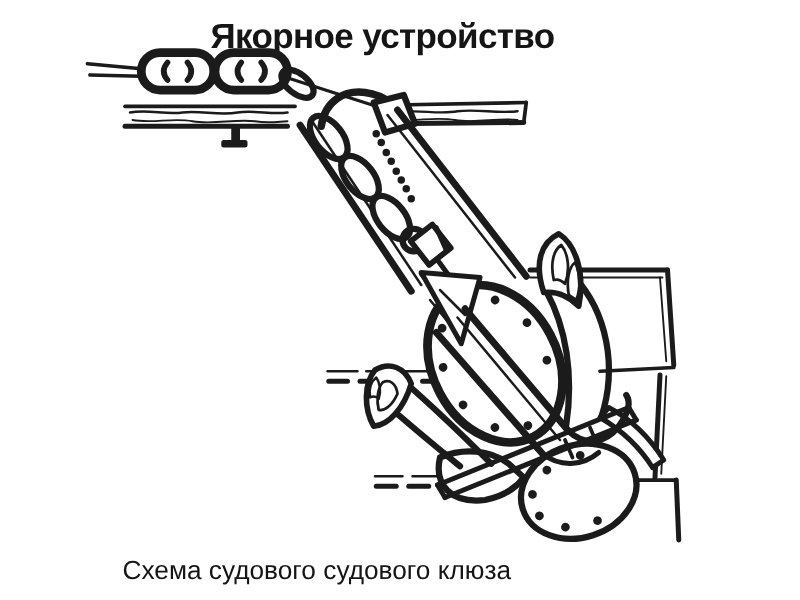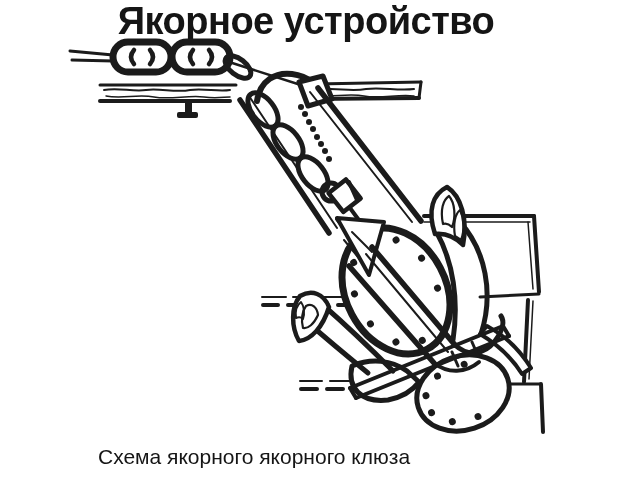--- a/index.html
+++ b/index.html
@@ -1,22 +1,22 @@
 <!DOCTYPE html>
 <html><head>
 <meta charset="utf-8">
 <style>
   html,body{margin:0;padding:0;}
   body{
     width:640px;height:480px;position:relative;overflow:hidden;
     background:#ffffff;font-family:"Liberation Sans",sans-serif;
   }
   .slide-title{
-    position:absolute;top:0;left:0;right:28px;text-align:center;
-    font-size:38px;font-weight:600;color:#151515;letter-spacing:-0.5px;
+    position:absolute;top:13px;left:0;right:28px;text-align:center;
+    font-size:28px;font-weight:600;color:#151515;letter-spacing:-0.5px;
     white-space:nowrap;
   }
   .slide-caption{
     position:absolute;left:98px;top:445px;
     font-size:21px;font-weight:400;color:#151515;white-space:nowrap;
   }
   .figure{position:absolute;left:0;top:0;}
   svg *{vector-effect:none;}
 </style>
 </head>
@@ -180,13 +180,13 @@
     <line x1="503" y1="326" x2="350" y2="388" stroke-width="4"></line>
     <line x1="509" y1="336" x2="356" y2="398" stroke-width="4"></line>
     <line x1="503" y1="326" x2="509" y2="336" stroke-width="4"></line>
     <line x1="350" y1="388" x2="356" y2="398" stroke-width="4"></line>
     <line x1="452" y1="352" x2="458" y2="366" stroke-width="3"></line>
     <line x1="472" y1="342" x2="478" y2="356" stroke-width="3"></line>
   </g>
 
 </svg>
 
-<div class="slide-caption">Схема якорного якорного клюза</div>
+<div class="slide-caption">Схема судового судового клюза</div>
 
 </body></html>

